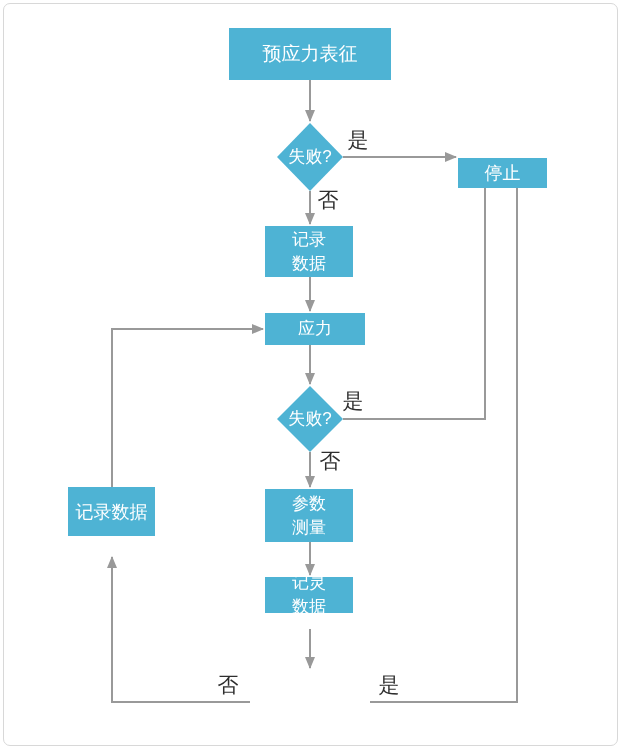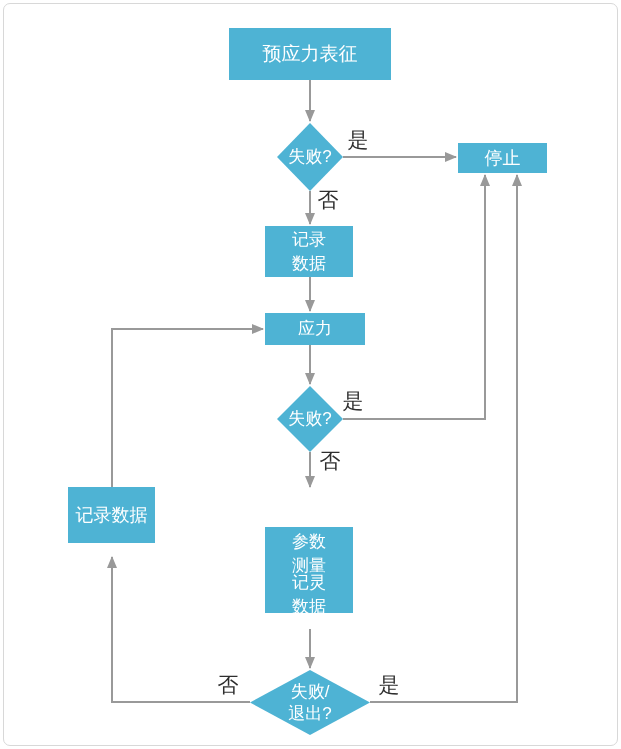--- a/index.html
+++ b/index.html
@@ -47,28 +47,28 @@
     font-size: 17px; line-height: 24px;
     white-space: pre-line;
     box-sizing: border-box;
   }
   .node.diamond {
     clip-path: polygon(50% 0, 100% 50%, 50% 100%, 0 50%);
     line-height: 22px;
   }
   #n-start   { left:229px; top:28px;  width:162px; height:52px; font-size:19px; }
   #n-fail1   { left:277px; top:123px; width:66px;  height:68px; }
-  #n-stop    { left:458px; top:143px; width:89px;  height:30px; font-size:18px; }
+  #n-stop    { left:458px; top:158px; width:89px;  height:30px; font-size:18px; }
   #n-record1 { left:265px; top:226px; width:88px;  height:51px; }
   #n-stress  { left:265px; top:313px; width:100px;  height:32px; }
   #n-fail2   { left:277px; top:386px; width:66px;  height:66px; }
-  #n-param   { left:265px; top:489px; width:88px;  height:53px;margin-top:38px; }
+  #n-param   { left:265px; top:489px; width:88px;  height:53px; }
   #n-record2 { left:265px; top:577px; width:88px;  height:36px; }
   #n-fail3   { left:250px; top:670px; width:120px; height:65px; }
-  #n-recordleft { left:68px; top:487px; width:87px; height:56px; font-size:18px; }
+  #n-recordleft { left:68px; top:487px; width:87px; height:49px; font-size:18px; }
   .elabel {
     position: absolute;
     transform: translate(-50%, -50%);
     font-size: 21px;
     color: var(--edge-label-text);
     white-space: nowrap;
   }
   #l-yes1 { left:358px; top:140px; }
   #l-no1  { left:328px; top:200px; }
   #l-yes2 { left:353px; top:401px; }
@@ -122,24 +122,20 @@
     <span>失败?</span>
   </div>
   <div class="node rect" id="n-param">
     <span>参数
 测量</span>
   </div>
   <div class="node rect" id="n-record2">
     <span>记灵
 数据</span>
   </div>
-  <div class="node diamond" id="n-fail3">
-    <span>失败/
-退出?</span>
-  </div>
   <div class="node rect" id="n-recordleft">
     <span>记录数据</span>
   </div>
 
   <span class="elabel" id="l-yes1">是</span>
   <span class="elabel" id="l-no1">否</span>
   <span class="elabel" id="l-yes2">是</span>
   <span class="elabel" id="l-no2">否</span>
   <span class="elabel" id="l-no3">否</span>
   <span class="elabel" id="l-yes3">是</span>

